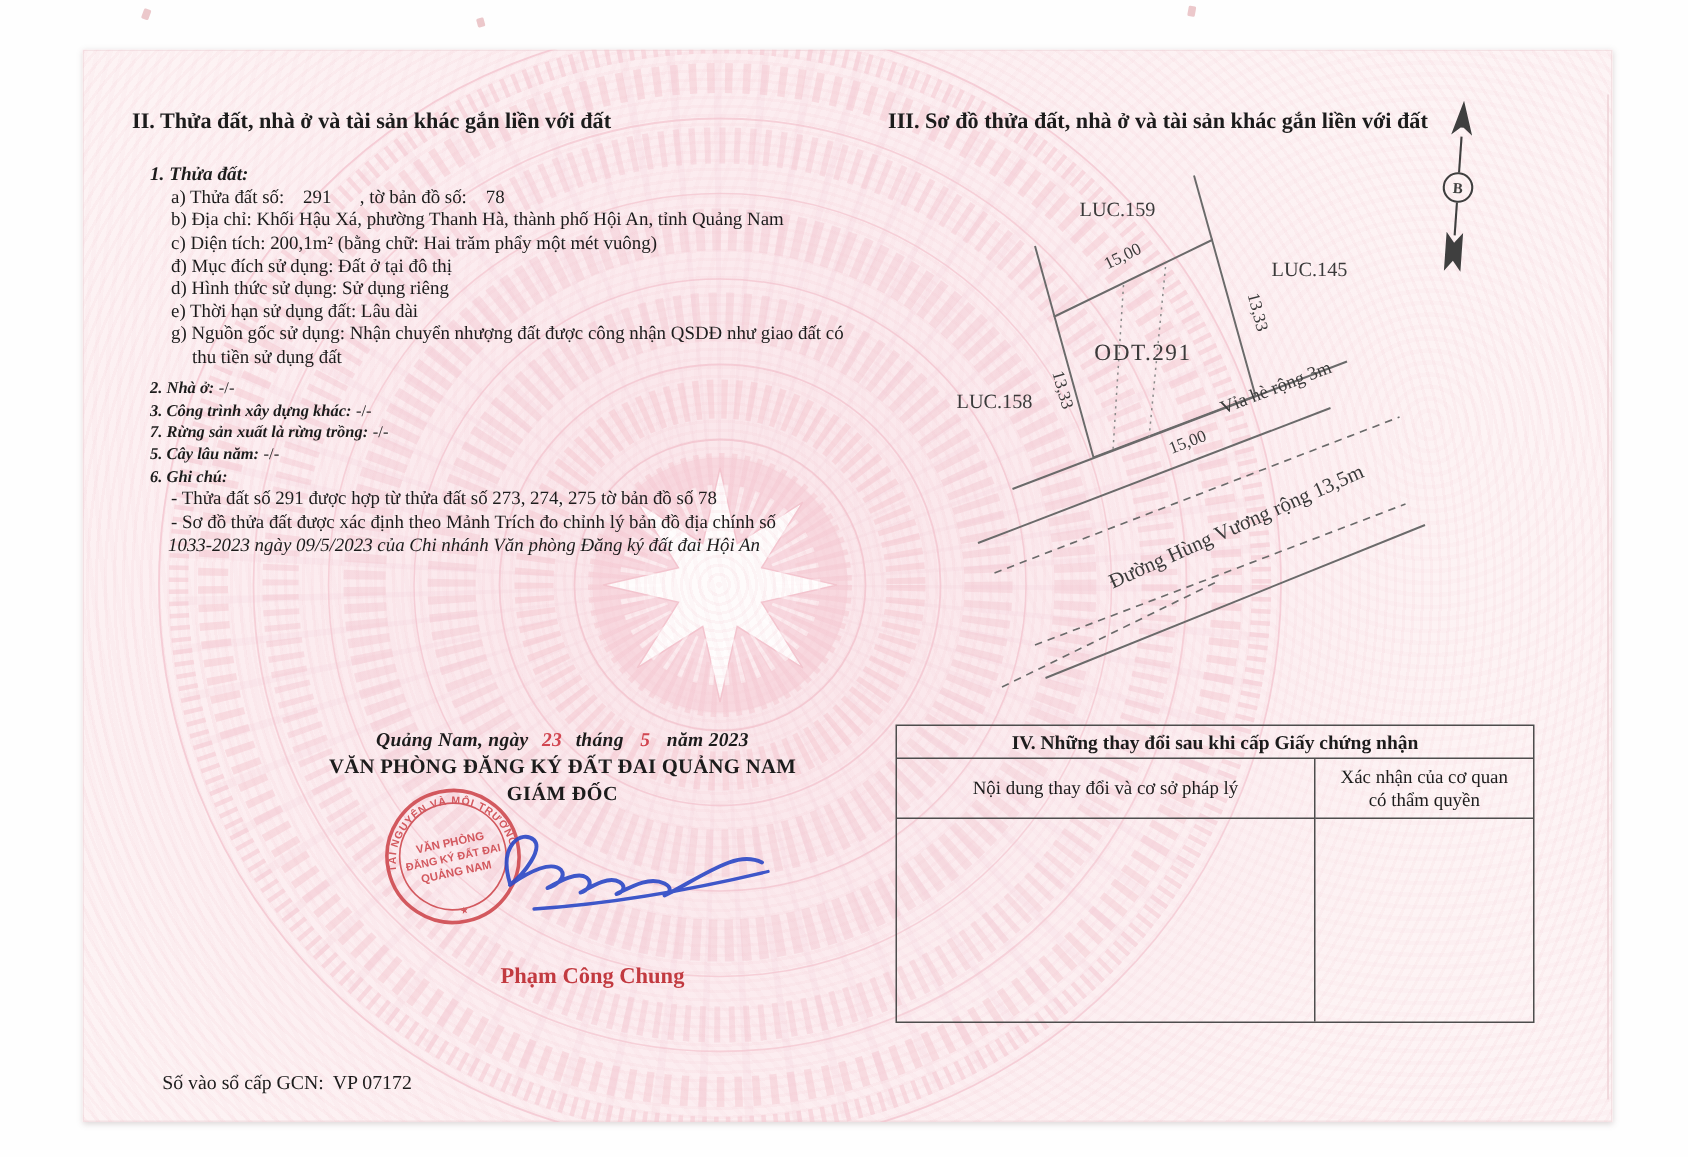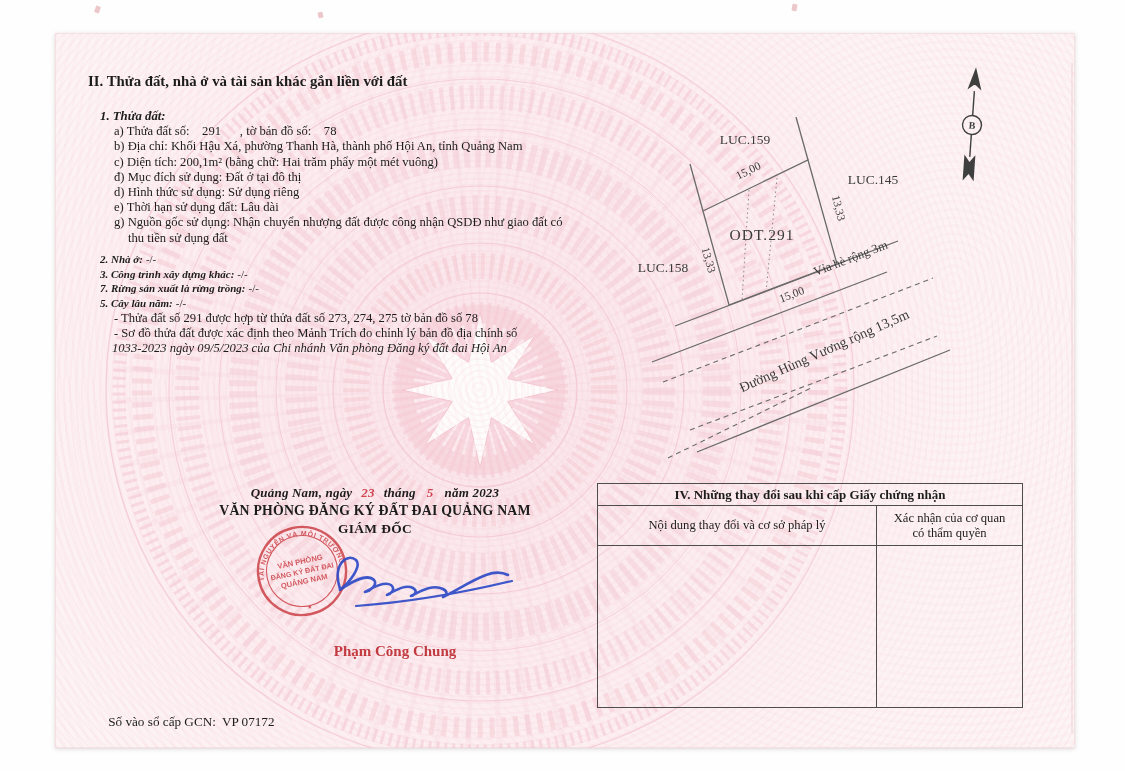--- a/index.html
+++ b/index.html
@@ -45,21 +45,21 @@
   .signing{position:absolute;left:130px;top:452px;width:380px;text-align:center;}
   .date-line{font-size:13px;font-style:italic;font-weight:bold;letter-spacing:.2px;}
   .date-line .num{color:#d14550;padding:0 9px;}
   .date-line .num.month{padding:0 11px;}
   .office{font-size:13.8px;font-weight:bold;margin-top:2px;letter-spacing:.2px;}
   .role{font-size:13.4px;font-weight:bold;margin-top:2px;letter-spacing:.4px;}
   .signer-name{position:absolute;left:255px;top:610px;width:170px;text-align:center;
     font-size:15px;font-weight:bold;color:#c23a40;}
 
   
-  .tbl{position:absolute;left:542px;top:450px;width:426px;height:225px;
+  .tbl{position:absolute;left:542px;top:450px;width:426px;height:199px;
     border:1.4px solid #4d4d4d;box-sizing:border-box;background:rgba(255,255,255,.06);
     display:grid;grid-template-columns:279px 1fr;grid-template-rows:22px 40px 1fr;}
   .tbl .title{grid-column:1/3;border-bottom:1px solid #4d4d4d;
     font-size:13px;font-weight:bold;text-align:center;padding-top:3px;}
   .tbl .h1{border-right:1px solid #4d4d4d;border-bottom:1px solid #4d4d4d;
     font-size:12.6px;text-align:right;display:flex;align-items:center;justify-content:center;}
   .tbl .h2{border-bottom:1px solid #4d4d4d;font-size:12.6px;text-align:center;
     display:flex;align-items:center;justify-content:center;padding:0 14px;line-height:15px;}
   .tbl .c1{border-right:1px solid #4d4d4d;}
 
@@ -108,26 +108,28 @@
     <div class="line">đ) Mục đích sử dụng: Đất ở tại đô thị</div>
     <div class="line">d) Hình thức sử dụng: Sử dụng riêng</div>
     <div class="line">e) Thời hạn sử dụng đất: Lâu dài</div>
     <div class="line">g) Nguồn gốc sử dụng: Nhận chuyển nhượng đất được công nhận QSDĐ như giao đất có</div>
     <div class="line cont">thu tiền sử dụng đất</div>
     <div class="bi-group">
       <div class="bi"><span>2. Nhà ở:</span><span class="reg">-/-</span></div>
       <div class="bi"><span>3. Công trình xây dựng khác:</span><span class="reg">-/-</span></div>
       <div class="bi"><span>7. Rừng sản xuất là rừng trồng:</span><span class="reg">-/-</span></div>
       <div class="bi"><span>5. Cây lâu năm:</span><span class="reg">-/-</span></div>
+      <div class="bi">6. Ghi chú:</div>
       <div class="note-line">- Thửa đất số 291 được hợp từ thửa đất số 273, 274, 275 tờ bản đồ số 78</div>
       <div class="note-line">- Sơ đồ thửa đất được xác định theo Mảnh Trích đo chỉnh lý bản đồ địa chính số</div>
       <div class="note-line cont">1033-2023 ngày 09/5/2023 của Chi nhánh Văn phòng Đăng ký đất đai Hội An</div>
     </div>
   </div>
 
+  <div class="col-right-title">III. Sơ đồ thửa đất, nhà ở và tài sản khác gắn liền với đất</div>
 
   <svg class="layer" width="1020" height="715" viewBox="0 0 1020 715">
     <g fill="none" stroke="#6a6a6a" stroke-width="1.3">
 
       <polygon points="648,178 753,127 782,231 674,272"></polygon>
 
       <line x1="635" y1="131" x2="648" y2="178"></line>
       <line x1="741" y1="84" x2="753" y2="127"></line>
 
       <line x1="620" y1="293" x2="843" y2="208"></line>

